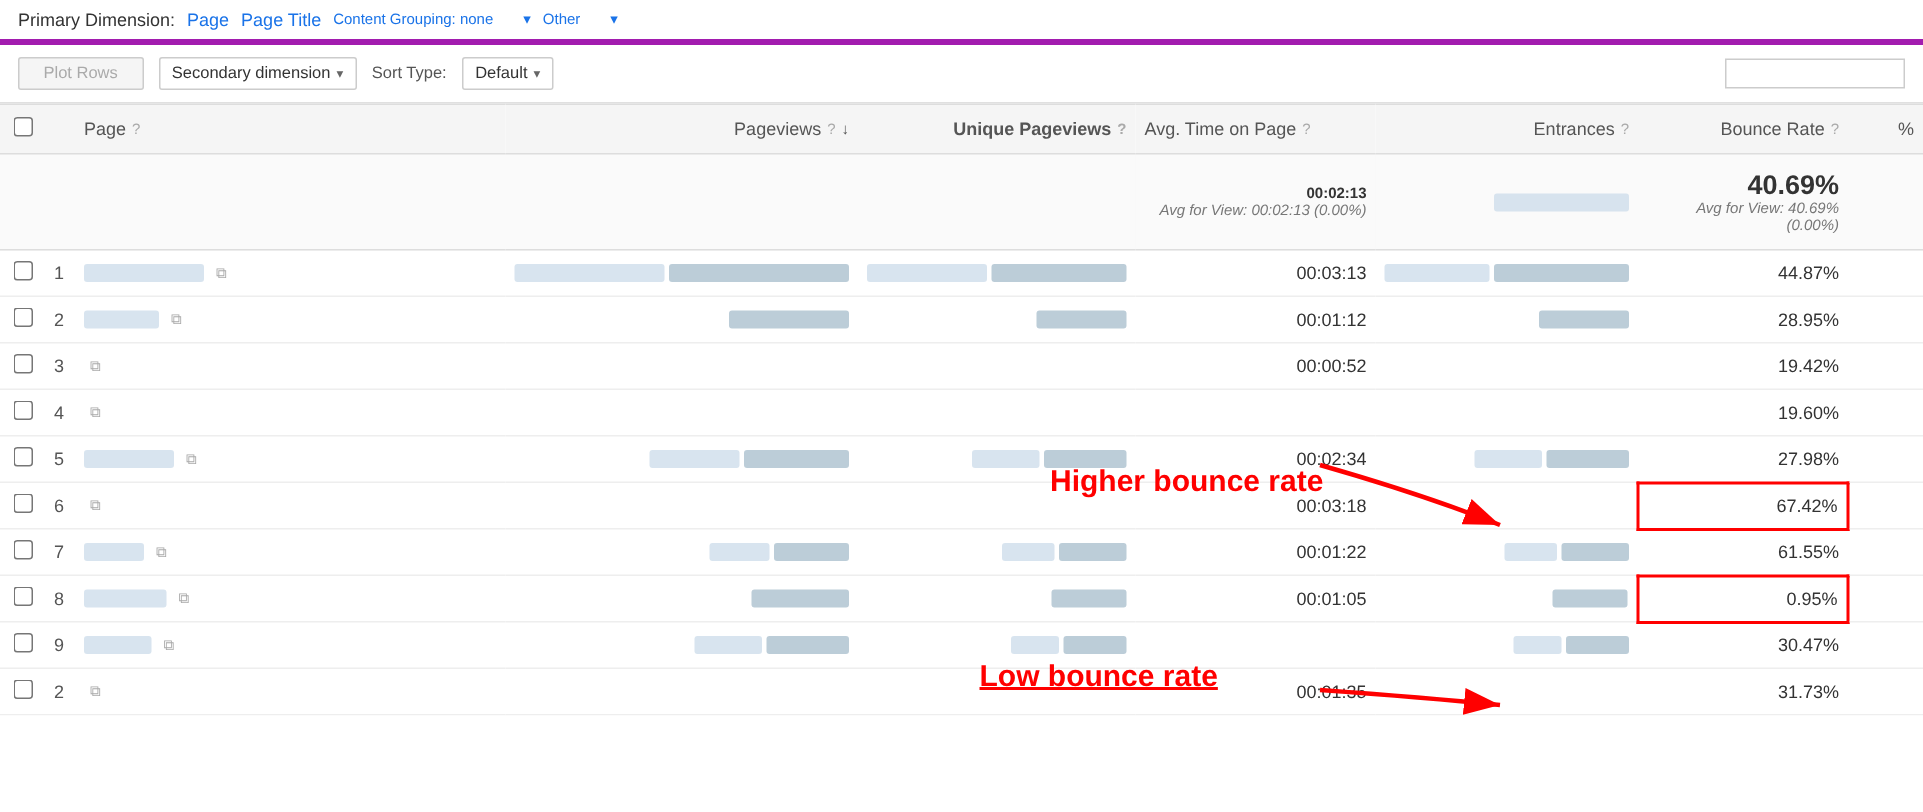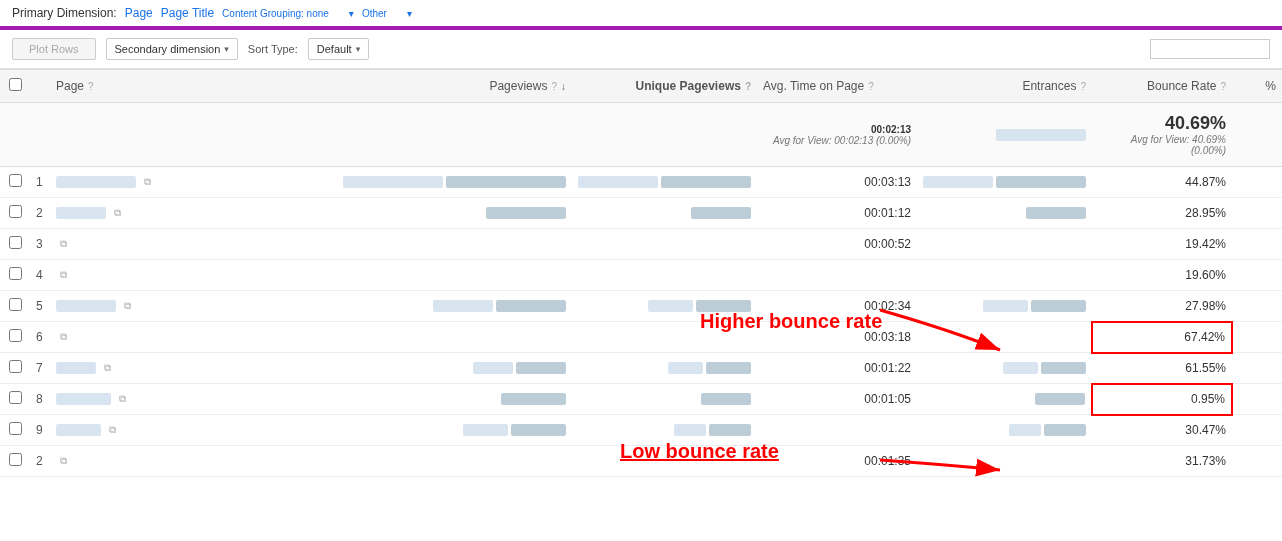--- a/index.html
+++ b/index.html
@@ -113,21 +113,21 @@
       left: 700px;
       font-size: 20px;
       font-weight: bold;
       color: red;
       pointer-events: none;
       z-index: 10;
     }
     .annotation-text-lower {
       position: absolute;
       top: 440px;
-      left: 620px;
+      left: 653px;
       font-size: 20px;
       font-weight: bold;
       color: red;
       text-decoration: underline;
       pointer-events: none;
       z-index: 10;
     }
     .arrow-svg {
       position: absolute;
       pointer-events: none;

